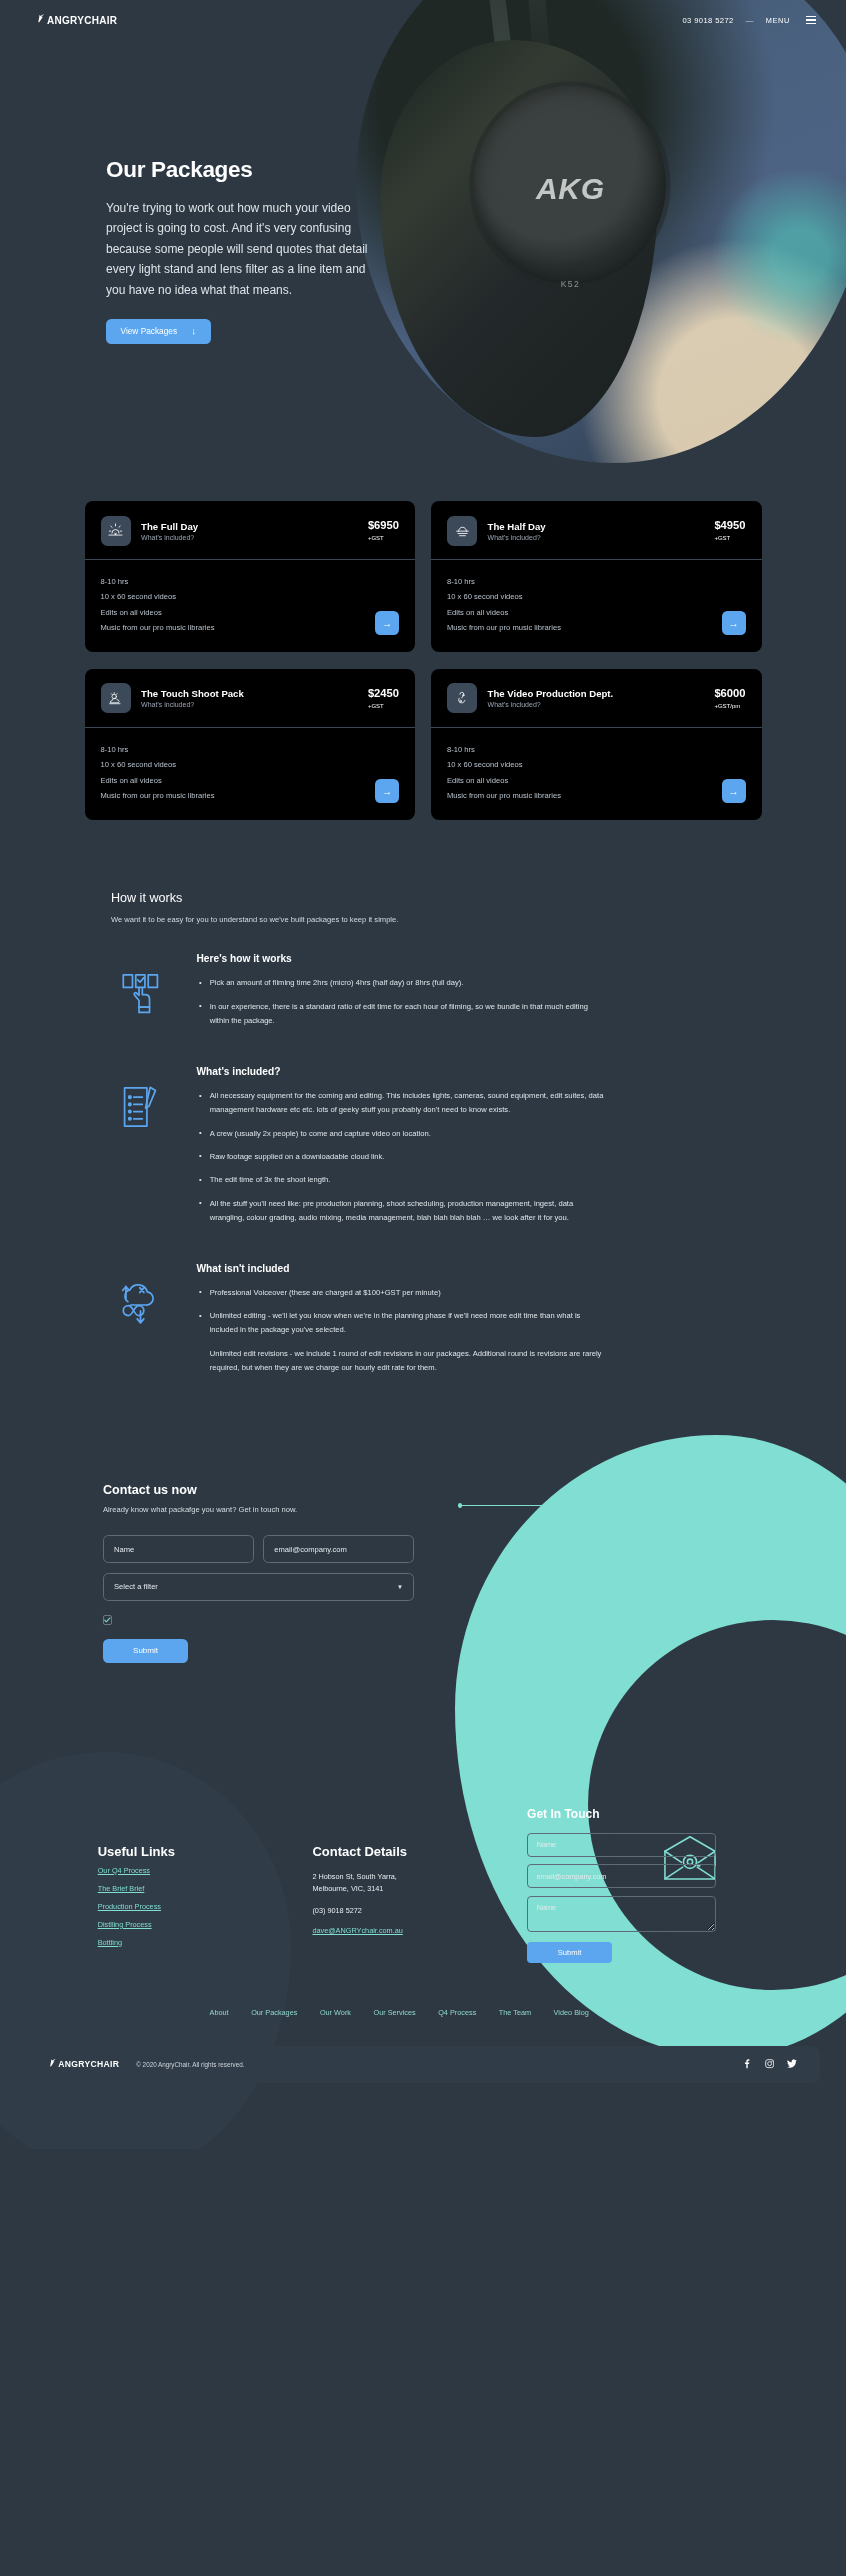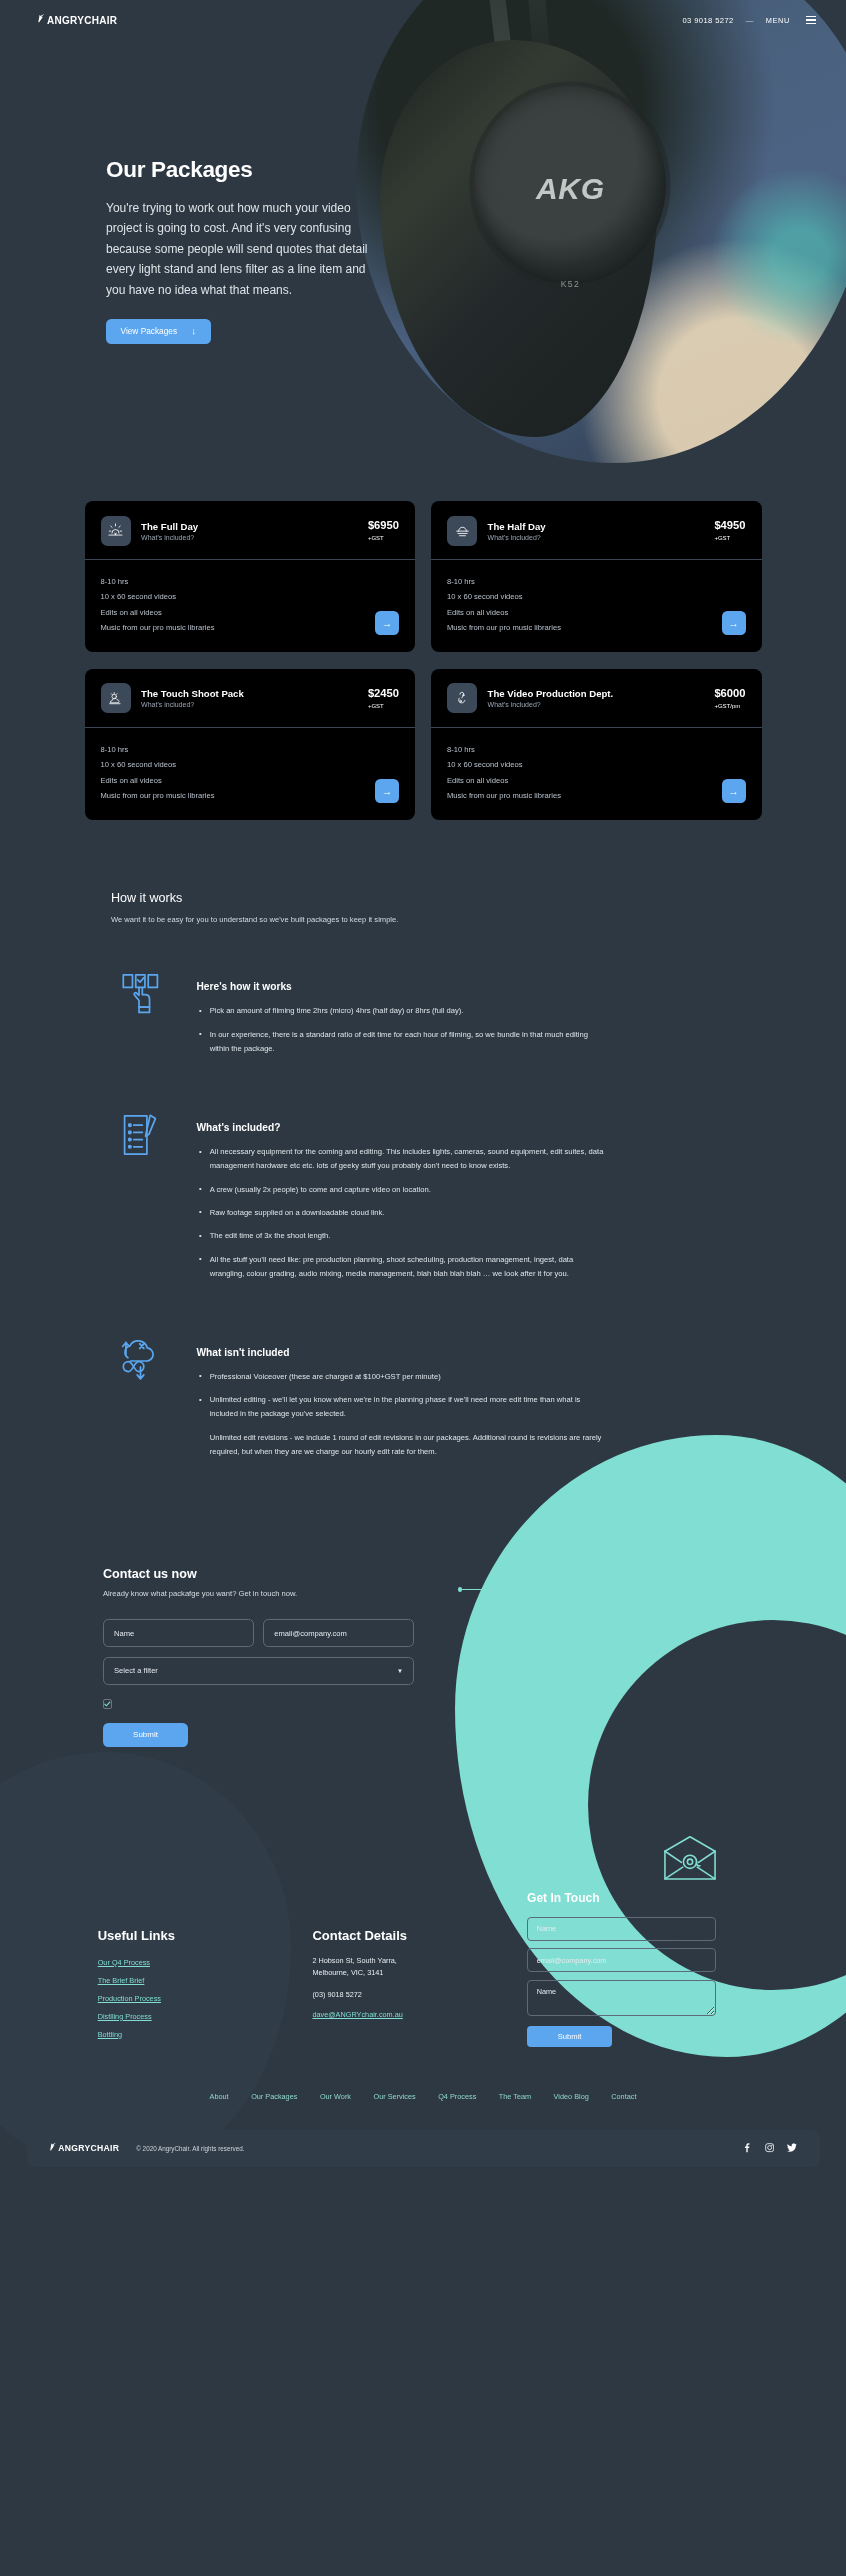--- a/index.html
+++ b/index.html
@@ -82,21 +82,21 @@
   .pkg-body { display:flex; align-items:flex-end; justify-content:space-between; padding: 14.5px 16px 17px 16px; }
   .pkg-feats { color:#b9c3cd; font-size: 7.6px; line-height: 2.0; }
   .pkg-go { width: 24px; height: 24px; border-radius: 5.3px; background:#5ba6ef; color:#fff; display:flex; align-items:center; justify-content:center; font-size: 10.6px; border:none; cursor:pointer; }
 
   
   .how { width: 677px; margin: 71px auto 0 auto; position: relative; z-index: 3;}
   .how-title { color:#fff; font-size: 12.6px; font-weight: normal; padding-left: 26.4px;}
   .how-sub { color:#d5dce2; font-size: 7.6px; margin-top: 10.6px; padding-left: 26.4px;}
   .how-block { display:flex; margin-top: 29px; padding-left: 0px; }
   .how-ico { flex: 0 0 112px; display:flex; justify-content:center; padding-top: 20px; }
-  .how-text { flex: 1 1 auto; max-width: 410px; margin-top: 28px; }
+  .how-text { flex: 1 1 auto; max-width: 410px; }
   .how-h { color:#fff; font-size: 10.2px; font-weight: bold; }
   .how-list { list-style: none; margin-top: 12px; }
   .how-list li { color:#dfe5ea; font-size: 7.6px; line-height: 1.85; margin-bottom: 9.3px; padding-left: 13.2px; position: relative; }
   .how-list li.bulleted::before { content:"•"; position:absolute; left: 2.6px; top: -0.7px; color:#dfe5ea; }
   .how-list li.nobullet { padding-left: 13.2px; }
 
   
   .mint-wrap { position:absolute; left:0; top: 1435px; width: 846px; height: 714px; overflow: hidden; pointer-events:none; z-index: 1;}
   .mint-blob {
     position:absolute; right: -112px; top: 0px;
@@ -147,21 +147,21 @@
     border-radius: 50%; background:#2d3843; display:flex; align-items:center; justify-content:center; z-index: 3;
   }
 
   
   .footer-cols { position:relative; z-index: 5; width: 677px; margin: 144px auto 0 auto; display:flex; padding-left: 13.2px;}
   .fcol-links { width: 218px; padding-top: 37px;}
   .fcol-contact { width: 218px; padding-top: 37px;}
   .fcol-form { width: 238px; }
   .f-h { color:#fff; font-size: 13px; font-weight: bold; }
   .f-h-big { color:#fff; font-size: 12px; font-weight: bold; }
-  .f-links { list-style:none; margin-top: 12px; }
+  .f-links { list-style:none; margin-top: 4px; }
   .f-links li { margin-bottom: 6px; }
   .f-links a { color:#80ded2; font-size: 7.3px; text-decoration: underline; }
   .f-addr { color:#e7ecf0; font-size: 7.3px; line-height: 1.7; margin-top: 12px; }
   .f-phone { color:#e7ecf0; font-size: 7.3px; margin-top: 10.6px; }
   .f-mail { display:inline-block; color:#80ded2; font-size: 7.3px; text-decoration: underline; margin-top: 10.6px; }
   .gf-field {
     width: 189px; border:0.7px solid #5d6a77; border-radius: 4px; background:transparent;
     color:#e4e9ee; font-size: 7.3px; padding: 6.6px 8.6px; margin-bottom: 7.3px; outline:none;
     font-family:"Liberation Sans", sans-serif; display:block;
   }

